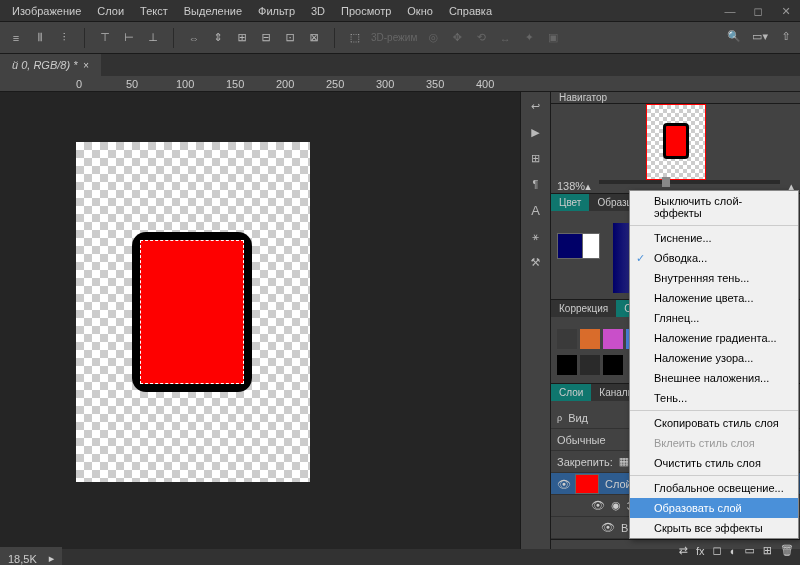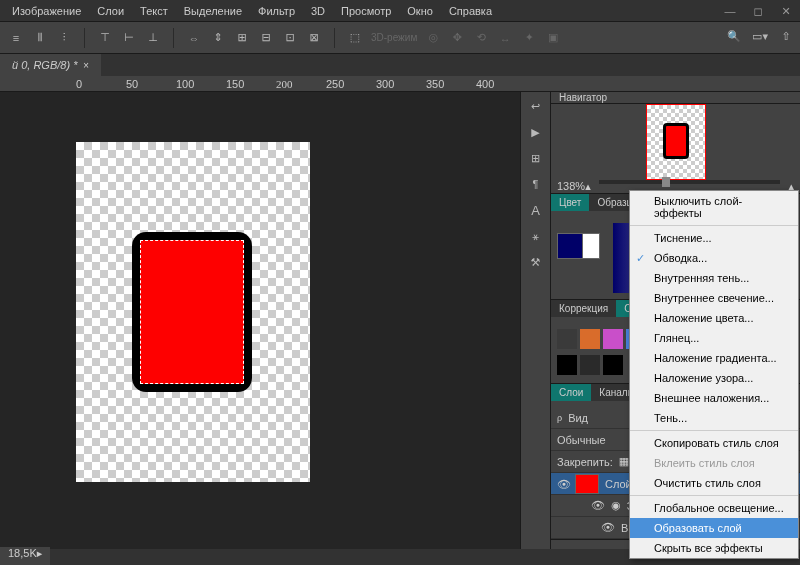--- a/index.html
+++ b/index.html
@@ -47,21 +47,21 @@
 .lrow{height:22px;display:flex;align-items:center;padding:0 6px;border-bottom:1px solid #323232;gap:6px}
 .lrow.sel{background:#2e5c8f}
 .lthumb{width:24px;height:20px;background:#fe0000;border:1px solid #666}
 .eye{width:12px;height:12px}
 .ctxmenu{position:absolute;left:629px;top:190px;width:170px;background:#f0f0f0;border:1px solid #888;box-shadow:2px 2px 6px rgba(0,0,0,0.4);z-index:100}
 .ctxmenu div{padding:4px 12px 4px 24px;color:#000;font-size:11px;position:relative}
 .ctxmenu div.dis{color:#999}
 .ctxmenu div.hl{background:#4a90d9;color:#fff}
 .ctxmenu hr{border:none;border-top:1px solid #ccc;margin:2px 0}
 .ctxmenu .chk::before{content:"✓";position:absolute;left:6px;color:#4a90d9}
-.statusbar{position:absolute;bottom:0;left:0;height:18px;background:#424242;display:flex;align-items:flex-start;padding:0 8px;font-size:9px;}
+.statusbar{position:absolute;bottom:0;left:0;height:18px;background:#424242;display:flex;align-items:flex-end;padding:0 8px;font-size:9px;gap:12px}
 .layerfoot{height:22px;border-top:1px solid #1a1a1a;display:flex;align-items:center;justify-content:flex-end;padding:0 6px;gap:8px;font-size:10px}
 </style>
 </head>
 <body>
 
 <div class="menubar">
   <span>Изображение</span>
   <span>Слои</span>
   <span>Текст</span>
   <span>Выделение</span>
@@ -110,21 +110,21 @@
 
 <div class="tabbar">
   <div class="doctab"><span>й 0, RGB/8) *</span>&nbsp;&nbsp;×</div>
 </div>
 
 <div class="ruler" id="ruler">
     <span style="left: 76px;">0</span>
     <span style="left: 126px;">50</span>
     <span style="left: 176px;">100</span>
     <span style="left: 226px;">150</span>
-    <span style="left: 276px; font-family: Liberation Serif, serif;">200</span>
+    <span style="left: 276px;">200</span>
     <span style="left: 326px;">250</span>
     <span style="left: 376px;">300</span>
     <span style="left: 426px;">350</span>
     <span style="left: 476px;">400</span>
   </div>
 
 <div class="main">
   <div class="canvas-area">
     <div class="artboard">
       <div class="checker"></div>
@@ -230,21 +230,20 @@
   <span>18,5K</span>
   <span>▸</span>
 </div>
 
 <div class="ctxmenu" id="ctxmenu">
     <div>Выключить слой-эффекты</div>
     <hr>
     <div>Тиснение...</div>
     <div class="chk">Обводка...</div>
     <div>Внутренняя тень...</div>
-    <div>Внутреннее свечение...</div>
     <div>Наложение цвета...</div>
     <div>Глянец...</div>
     <div>Наложение градиента...</div>
     <div>Наложение узора...</div>
     <div>Внешнее наложения...</div>
     <div>Тень...</div>
     <hr>
     <div>Скопировать стиль слоя</div>
     <div class="dis">Вклеить стиль слоя</div>
     <div>Очистить стиль слоя</div>

